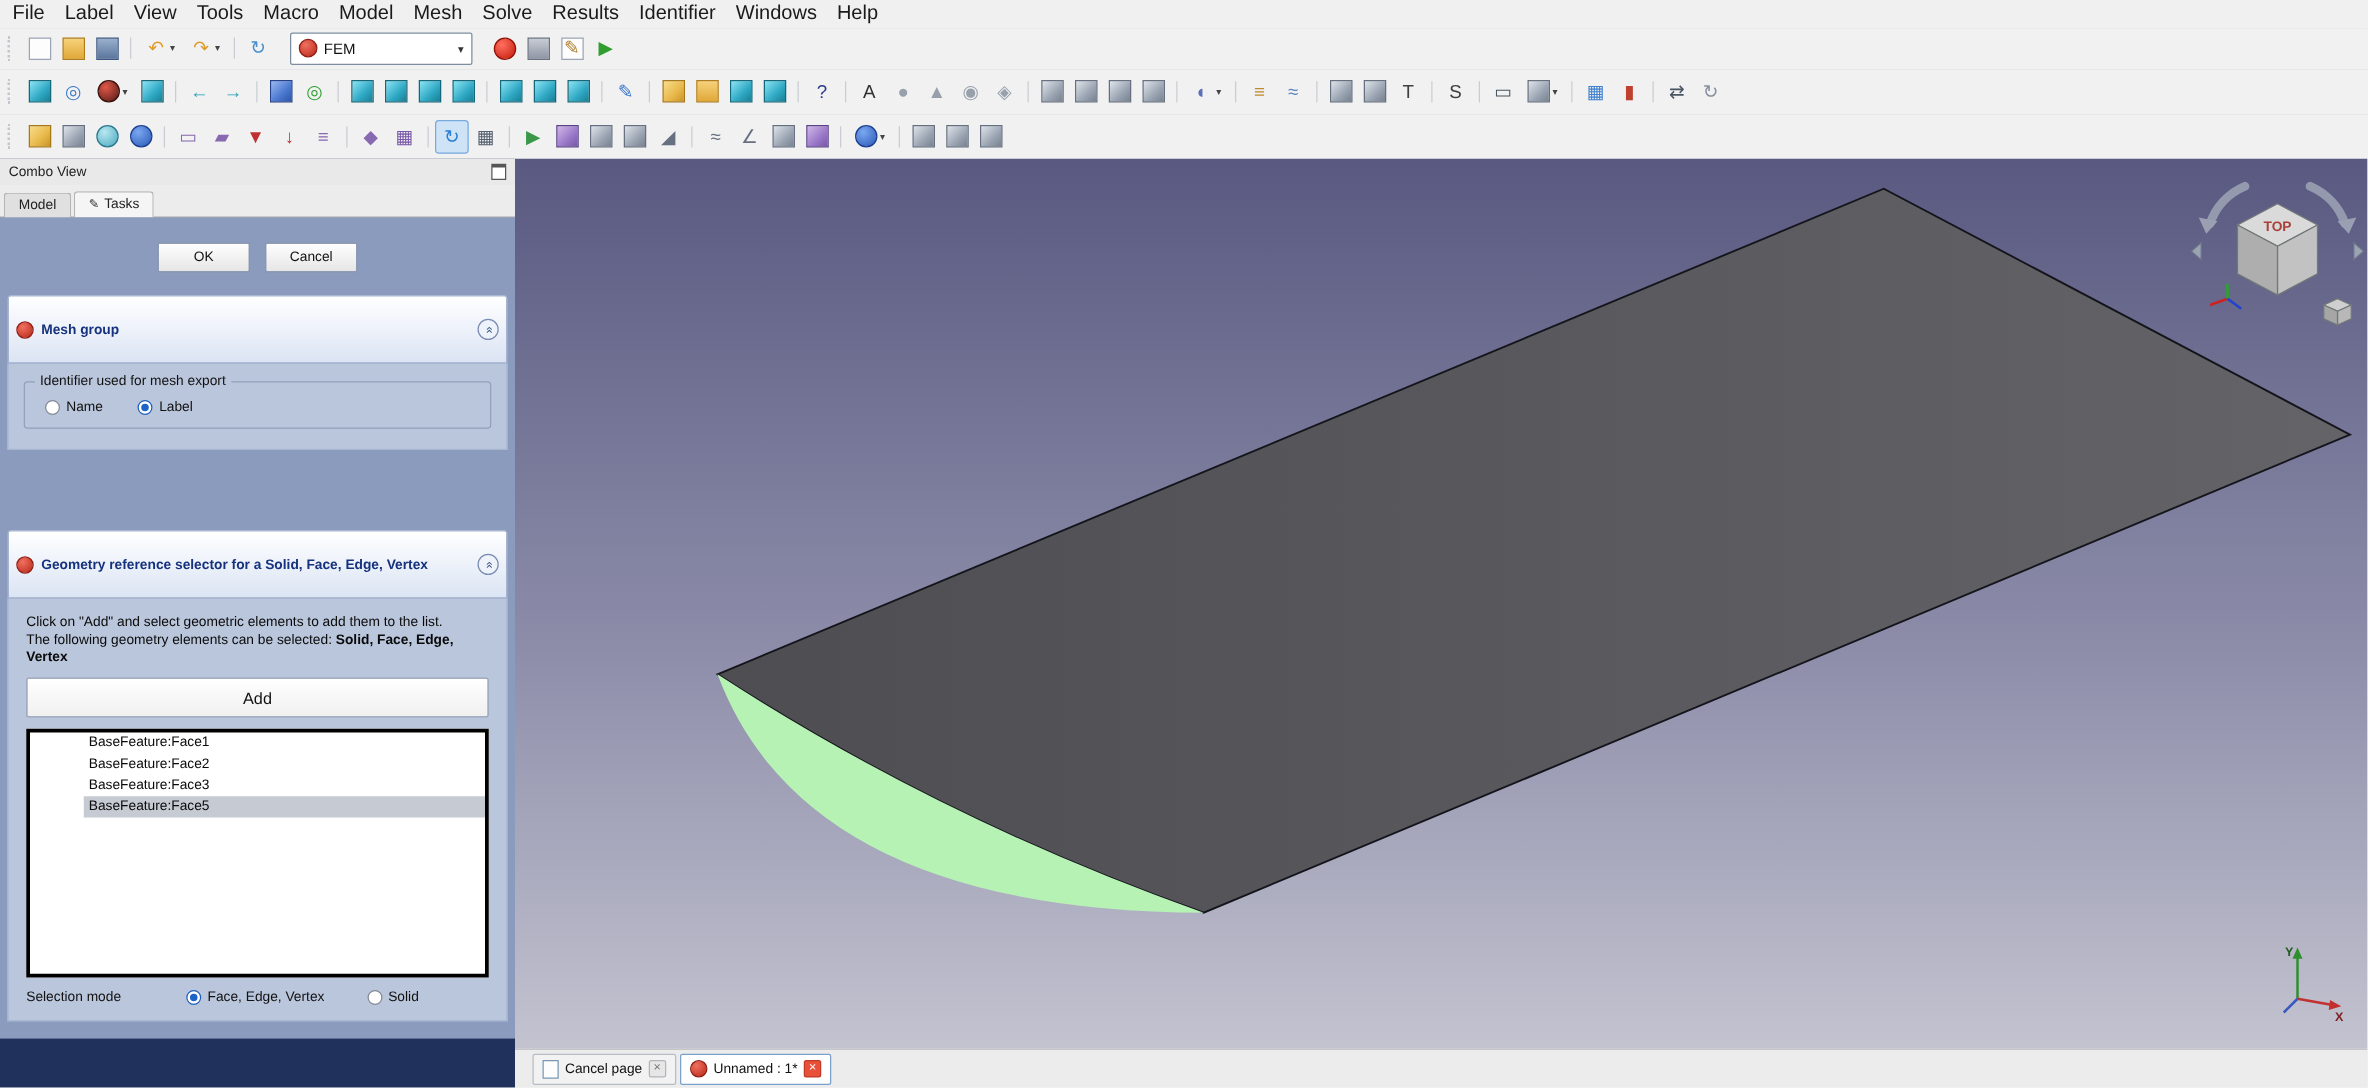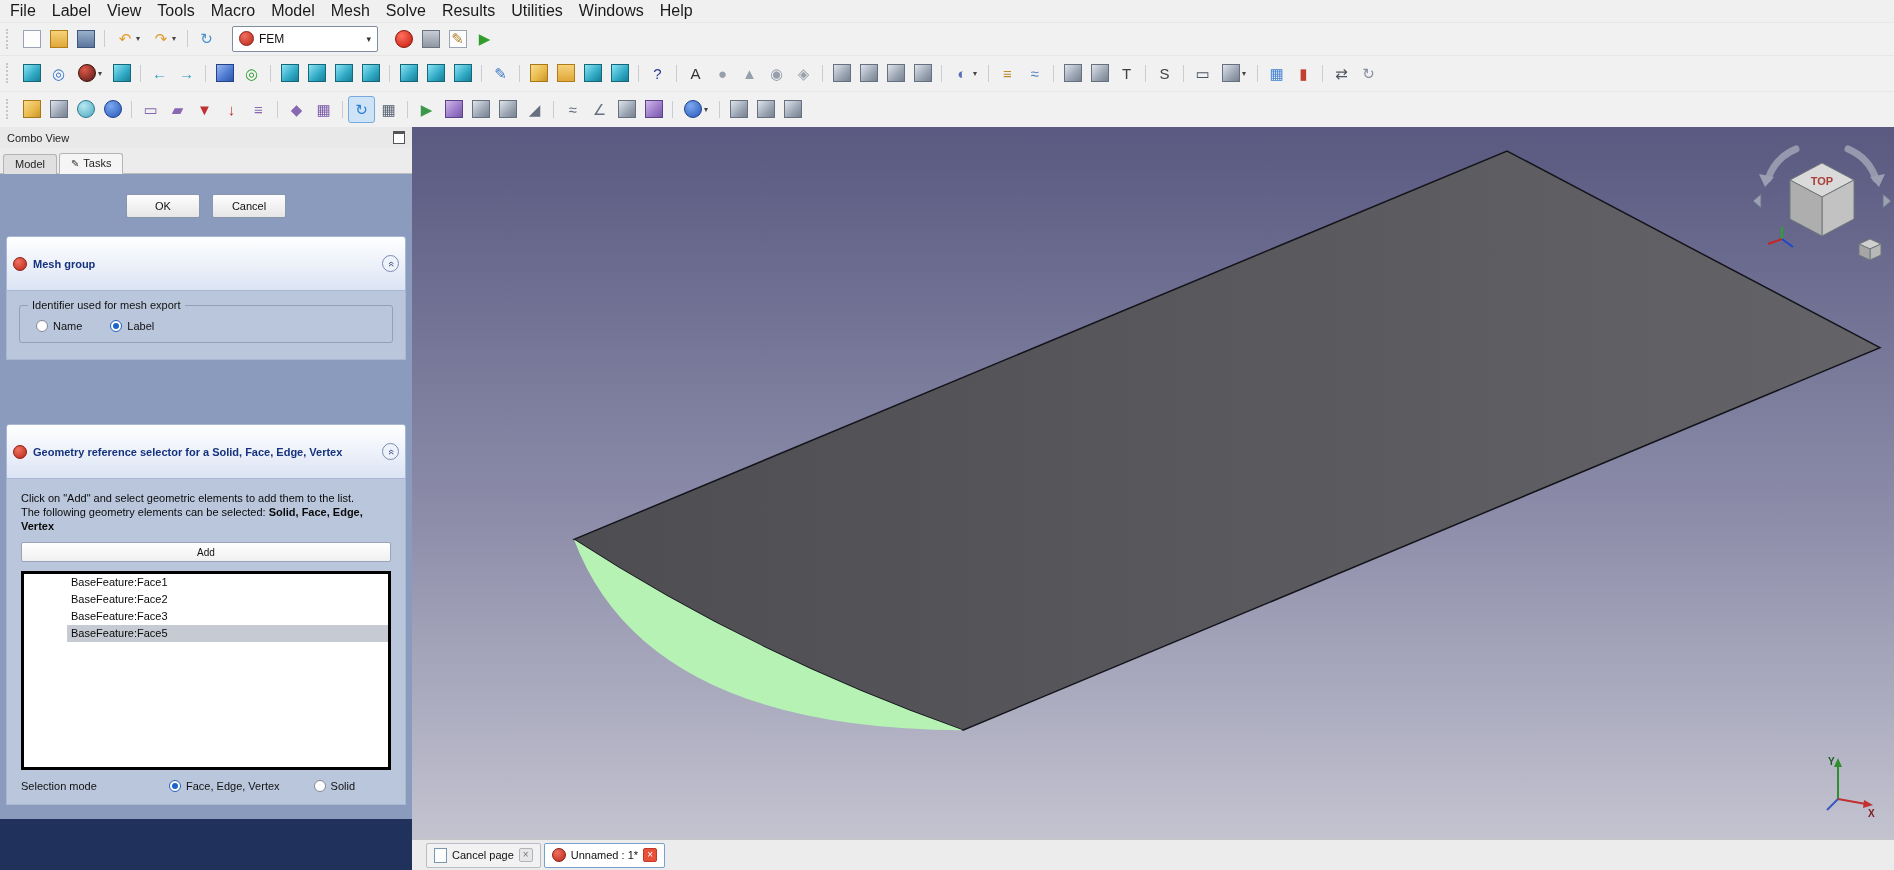--- a/index.html
+++ b/index.html
@@ -80,28 +80,28 @@
   .gbox-legend{position:absolute;top:-7px;left:8px;background:#bac6dc;padding:0 4px;font-size:11px;color:#111;}
   .radio-row{display:flex;gap:28px;margin-left:6px;}
   .radio-opt{display:flex;align-items:center;gap:5px;}
   .radio{width:12px;height:12px;border-radius:50%;background:#fff;border:1px solid #848a96;box-sizing:border-box;flex:0 0 auto;}
   .radio.selected{border-color:#2060bc;}
   .radio.selected::after{content:"";display:block;width:6px;height:6px;margin:2px;border-radius:50%;background:#1c64c8;}
 
   .sbody-geo{padding:12px 14px 12px;}
   .instructions{line-height:14px;color:#0a0a0a;}
   .instructions b{font-weight:bold;}
-  .add-btn{margin-top:9px;height:20px;width:100%;box-sizing:border-box;background:linear-gradient(#ffffff,#f0f0f0);
-    border:1px solid #9aa4b8;border-radius:2px;display:flex;align-items:center;justify-content:center;font-size:10px;color:#111;}
+  .add-btn{margin-top:9px;height:32px;width:100%;box-sizing:border-box;background:linear-gradient(#ffffff,#f0f0f0);
+    border:1px solid #9aa4b8;border-radius:2px;display:flex;align-items:center;justify-content:center;font-size:13px;color:#111;}
   .geo-list{margin-top:9px;height:193px;background:#fff;border:3px solid #000000;overflow:hidden;padding-left:43px;}
   .geo-item{height:17px;line-height:17px;padding-left:4px;color:#0a0a0a;white-space:nowrap;}
   .geo-item.selected{background:#c6cad2;}
   .selmode-row{display:flex;align-items:center;margin-top:10px;gap:0;}
   .selmode-label{width:128px;flex:0 0 auto;}
-  .selmode-radios{display:flex;gap:34px;margin-left:20px;}
+  .selmode-radios{display:flex;gap:34px;}
   .panel-bottom{flex:1;background:#20315c;}
 
   
   .right-col{flex:1;display:flex;flex-direction:column;min-width:0;}
   .viewport{flex:1;position:relative;background:linear-gradient(180deg,#595981 0%,#8d8daa 55%,#c3c3d0 100%);overflow:hidden;}
   .scene{position:absolute;inset:0;width:100%;height:100%;}
   .navcube{position:absolute;top:8px;right:2px;}
   .axiscross{position:absolute;right:16px;bottom:20px;}
 
   
@@ -124,21 +124,21 @@
 
   <span class="menu-item">File</span>
       <span class="menu-item">Label</span>
       <span class="menu-item">View</span>
       <span class="menu-item">Tools</span>
       <span class="menu-item">Macro</span>
       <span class="menu-item">Model</span>
       <span class="menu-item">Mesh</span>
       <span class="menu-item">Solve</span>
       <span class="menu-item">Results</span>
-      <span class="menu-item">Utilities</span>
+      <span class="menu-item">Identifier</span>
       <span class="menu-item">Windows</span>
       <span class="menu-item">Help</span>
     </div>
 
   <div class="tbrow tbrow1">
     <span class="grip"></span>
     <span style="display:flex;align-items:center;">
 
     <span class="tbtn">
           <span class="ig page-white"></span>

